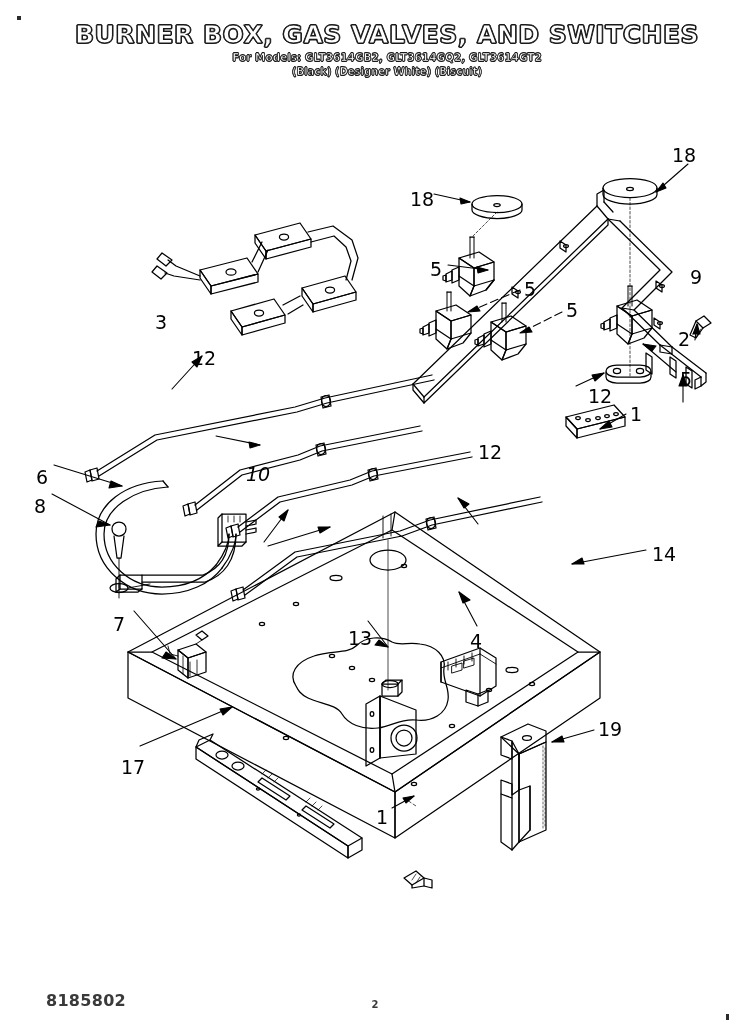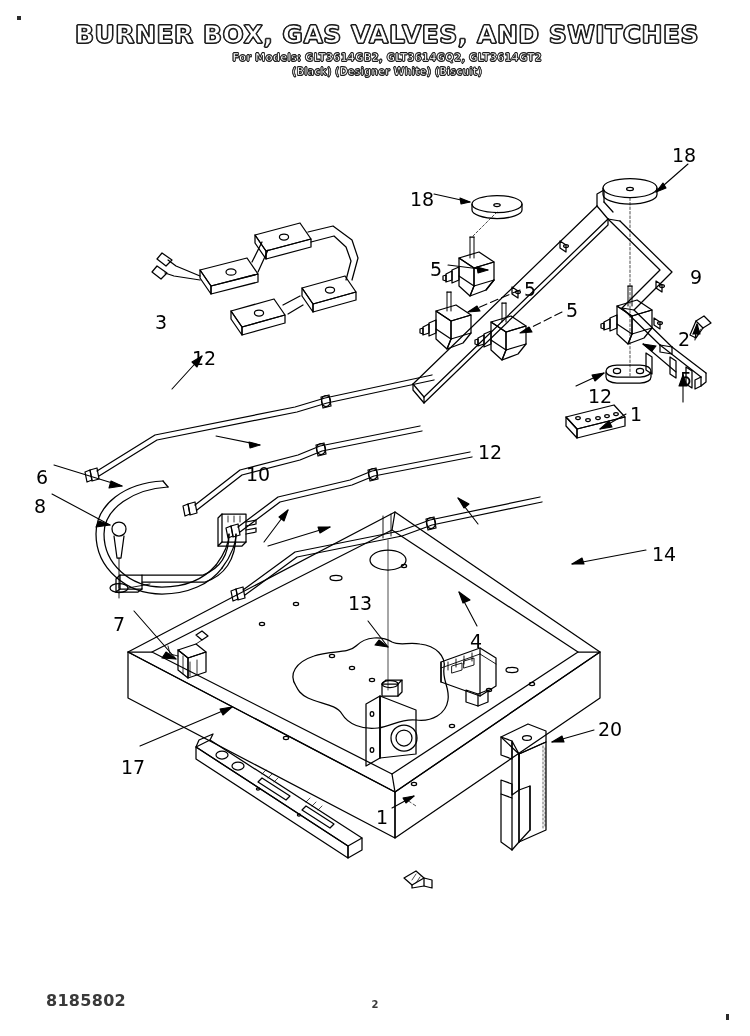--- a/index.html
+++ b/index.html
@@ -596,29 +596,29 @@
   <div class="callout" style="left:672px; top:146px;">18</div>
   <div class="callout" style="left:430px; top:260px;">5</div>
   <div class="callout" style="left:524px; top:280px;">5</div>
   <div class="callout" style="left:566px; top:301px;">5</div>
   <div class="callout" style="left:680px; top:370px;">5</div>
   <div class="callout" style="left:690px; top:268px;">9</div>
   <div class="callout" style="left:678px; top:330px;">2</div>
   <div class="callout" style="left:155px; top:313px;">3</div>
   <div class="callout" style="left:192px; top:349px;">12</div>
   <div class="callout" style="left:478px; top:443px;">12</div>
-  <div class="callout" style="left:246px; top:465px;">10</div>
+  <div class="callout" style="left:246px; top:465px;font-style:italic;">10</div>
   <div class="callout" style="left:588px; top:387px;">12</div>
   <div class="callout" style="left:630px; top:405px;">1</div>
   <div class="callout" style="left:36px;  top:468px;">6</div>
   <div class="callout" style="left:34px;  top:497px;">8</div>
   <div class="callout" style="left:113px; top:615px;">7</div>
-  <div class="callout" style="left:348px; top:594px;">13</div>
+  <div class="callout" style="left:348px; top:629px;">13</div>
   <div class="callout" style="left:470px; top:632px;">4</div>
   <div class="callout" style="left:652px; top:545px;">14</div>
   <div class="callout" style="left:121px; top:758px;">17</div>
   <div class="callout" style="left:376px; top:808px;">1</div>
-  <div class="callout" style="left:598px; top:720px;">20</div>
+  <div class="callout" style="left:598px; top:720px;">19</div>
 
   <div id="footer-left">8185802</div>
   <div id="footer-page">2</div>
 
 </div>
 
 </body></html>

